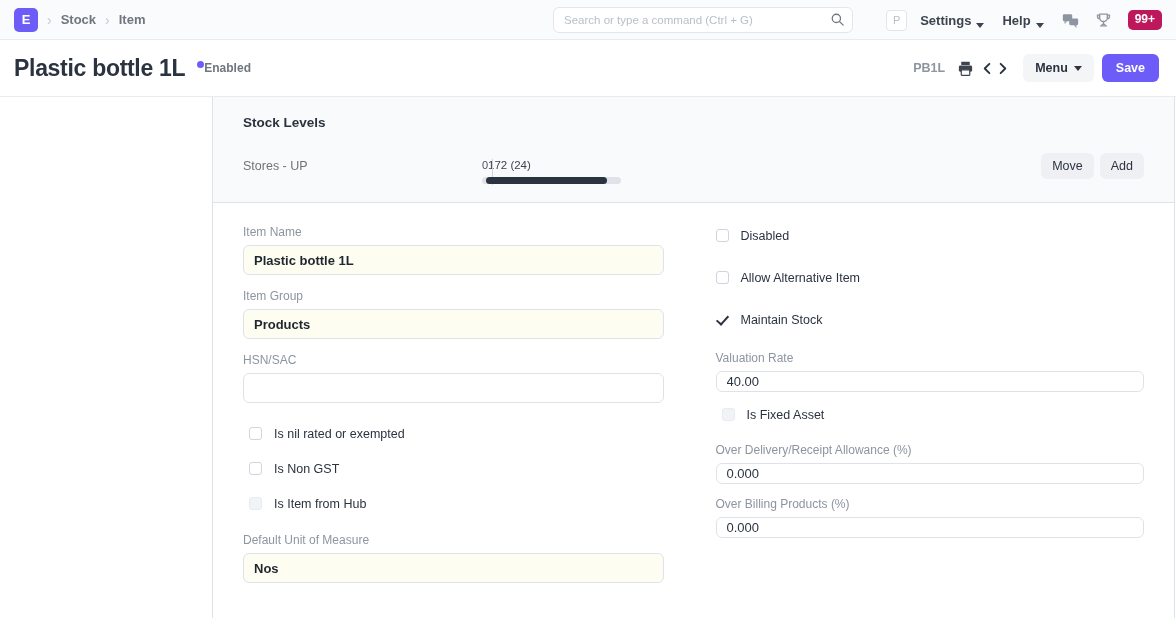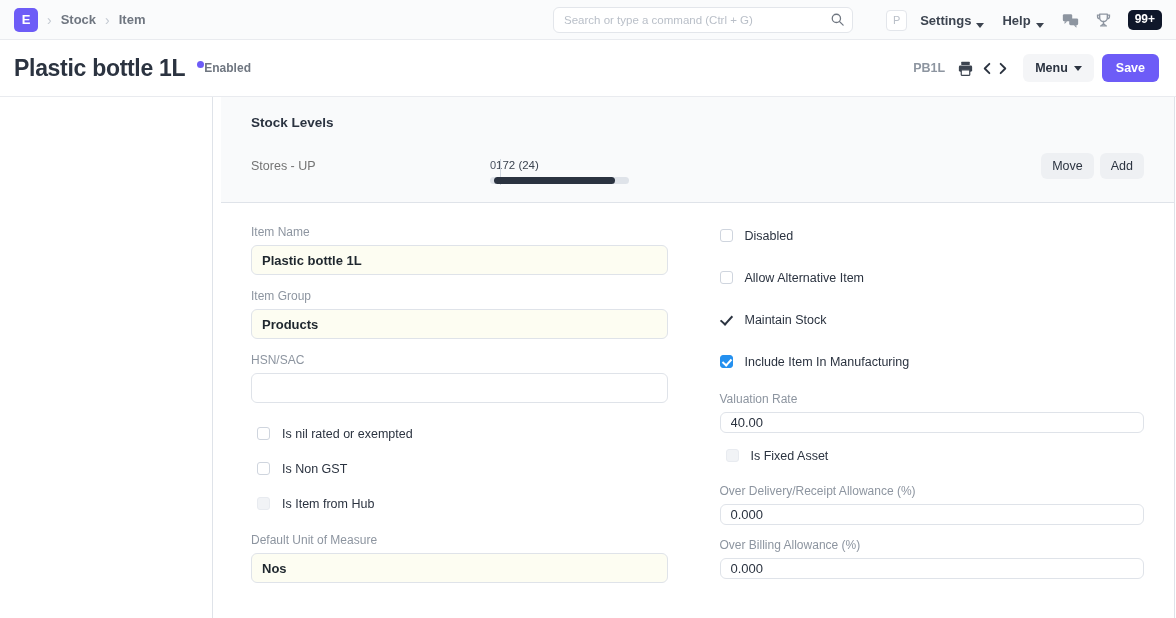--- a/index.html
+++ b/index.html
@@ -77,21 +77,21 @@
     width: 0; height: 0;
     border-left: 4px solid transparent;
     border-right: 4px solid transparent;
     border-top: 5px solid #3c4450;
   }
   .nav-icon {
     width: 17px; height: 17px; margin-right: 16px;
     color: #8d95a0; display: block;
   }
   .badge-99 {
-    background: #0f172a; color: #fff;
+    background: #be185d; color: #fff;
     font-size: 12px; font-weight: bold;
     border-radius: 5px; padding: 3px 7px;
     line-height: 1.15;
   }
 
   
   .titlebar {
     height: 57px;
     border-bottom: 1px solid #e9ebef;
     display: flex; align-items: center;
@@ -129,21 +129,20 @@
   .btn-default .caret { border-top-color: #2b3340; }
 
   
   .page-body { height: 521px; background: #fff; position: relative; }
   .container {
     position: absolute; left: 212px; top: 0;
     width: 963px; bottom: 0;
     border-left: 1px solid #dfe3e9;
     border-right: 1px solid #dfe3e9;
     background: #fff;
-    padding-left: 8px;
   }
 
   .stock-panel {
     background: #f9fafb;
     border-bottom: 1px solid #dfe3e9;
     padding: 18px 30px 20px 30px;
     height: 106px;
   }
   .stock-title { font-size: 13.5px; font-weight: bold; color: #2b3340; }
   .stock-row {
@@ -387,41 +386,37 @@
           <span class="check-label">Disabled</span>
         </div>
         <div class="check-row" style="margin-bottom:21px">
           <span class="cb"></span>
           <span class="check-label">Allow Alternative Item</span>
         </div>
         <div class="check-row" style="margin-bottom:21px">
           <span class="cb-tick"></span>
           <span class="check-label">Maintain Stock</span>
         </div>
-        <div class="check-row" style="margin-bottom:20px">
-          <span class="cb cb-checked"></span>
-          <span class="check-label">Include Item In Manufacturing</span>
-        </div>
 
         <div class="field" style="margin-bottom:12px">
           <span class="label">Valuation Rate</span>
           <input class="input input-plain" type="text" value="40.00" style="">
         </div>
 
         <div class="check-row" style="padding-left:6px;margin-bottom:18px">
           <span class="cb cb-disabled"></span>
           <span class="check-label">Is Fixed Asset</span>
         </div>
 
         <div class="field" style="margin-bottom:13px">
           <span class="label">Over Delivery/Receipt Allowance (%)</span>
           <input class="input input-plain" type="text" value="0.000" style="">
         </div>
 
         <div class="field">
-          <span class="label">Over Billing Allowance (%)</span>
+          <span class="label">Over Billing Products (%)</span>
           <input class="input input-plain" type="text" value="0.000" style="">
         </div>
       </div>
 
     </div>
   </div>
 </div>
 
 </body></html>

